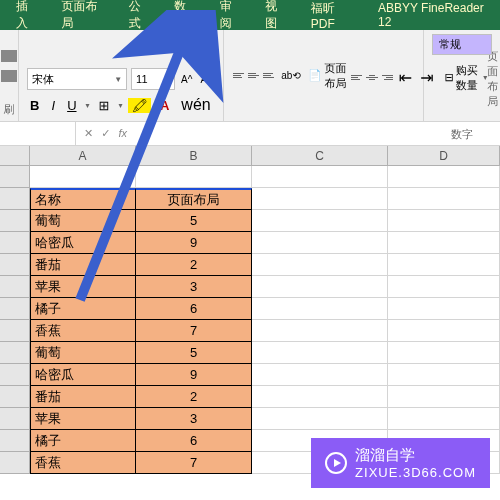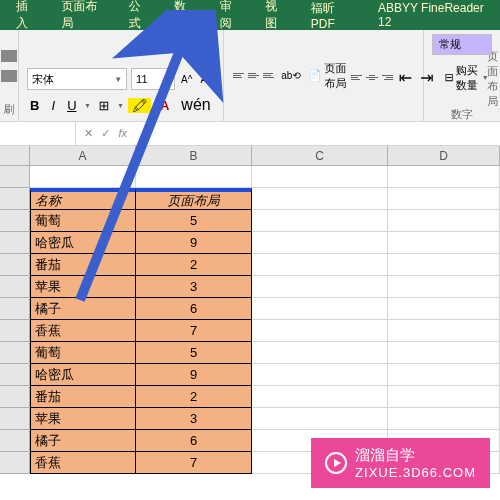--- a/index.html
+++ b/index.html
@@ -46,27 +46,27 @@
 .col-a { width: 106px; }
 .col-b { width: 116px; }
 .col-c { width: 136px; }
 .col-d { width: 112px; }
 
 .grid { }
 .grid-row { display: flex; height: 22px; }
 .row-header { width: 30px; background: #e6e6e6; border-right: 1px solid #b0b0b0; border-bottom: 1px solid #b0b0b0; }
 .cell { border-right: 1px solid #d4d4d4; border-bottom: 1px solid #d4d4d4; font-size: 13px; padding: 0 4px; display: flex; align-items: center; }
 .cell.filled { background: #f4b183; border-right: 1px solid #000; border-bottom: 1px solid #000; }
-.cell.filled.topb { border-top: 4px solid #1d4ed8; font-style: italic; }
+.cell.filled.topb { border-top: 2px solid #1d4ed8; }
 .cell.filled.leftb { border-left: 1px solid #000; }
 .cell.col-b { justify-content: center; }
 
 .arrow { position: absolute; top: 10px; left: 50px; width: 180px; height: 300px; pointer-events: none; z-index: 10; }
 
-.watermark { position: absolute; right: 10px; bottom: 12px; background: #ec4899; color: #fff; padding: 8px 14px; display: flex; align-items: center; gap: 8px; font-size: 15px; }
+.watermark { position: absolute; right: 10px; bottom: 12px; background: #8b5cf6; color: #fff; padding: 8px 14px; display: flex; align-items: center; gap: 8px; font-size: 15px; }
 .wm-icon { width: 22px; height: 22px; border: 2px solid #fff; border-radius: 50%; display: flex; align-items: center; justify-content: center; }
 .wm-tri { width: 0; height: 0; border-left: 7px solid #fff; border-top: 4px solid transparent; border-bottom: 4px solid transparent; margin-left: 2px; }
 .wm-sub { font-size: 13px; letter-spacing: 1px; display: block; }
 
 .chev { font-size: 8px; color: #666; }
 </style>
 </head>
 <body>
 
 <div class="ribbon-tabs">
@@ -162,21 +162,21 @@
         <span class="chev">▾</span>
       </div>
     </div>
     <div class="group-label">页面布局</div>
   </div>
 
   <div class="number-group">
     <div class="num-select">
       <span>常规</span>
     </div>
-    <div class="group-label" style="margin-top:48px">数字</div>
+    <div class="group-label" style="margin-top:68px">数字</div>
   </div>
 </div>
 
 <div class="formula-bar">
   <div class="name-box"></div>
   <div class="fb-btns">
     <span>✕</span>
     <span>✓</span>
     <span class="fx">fx</span>
   </div>

